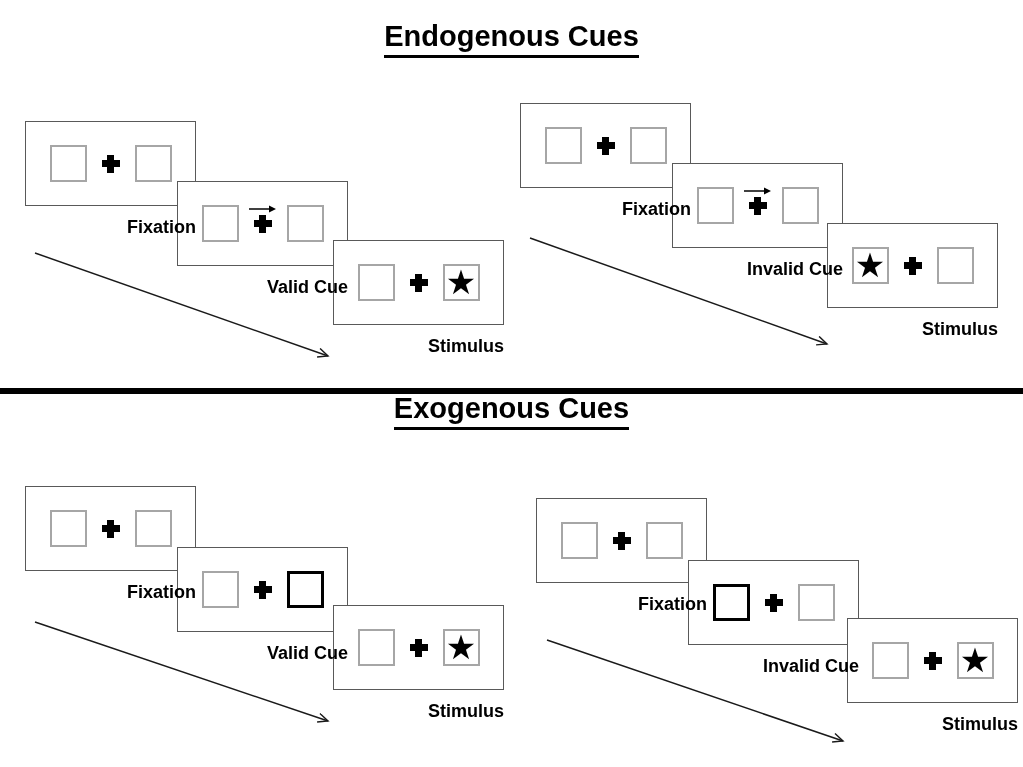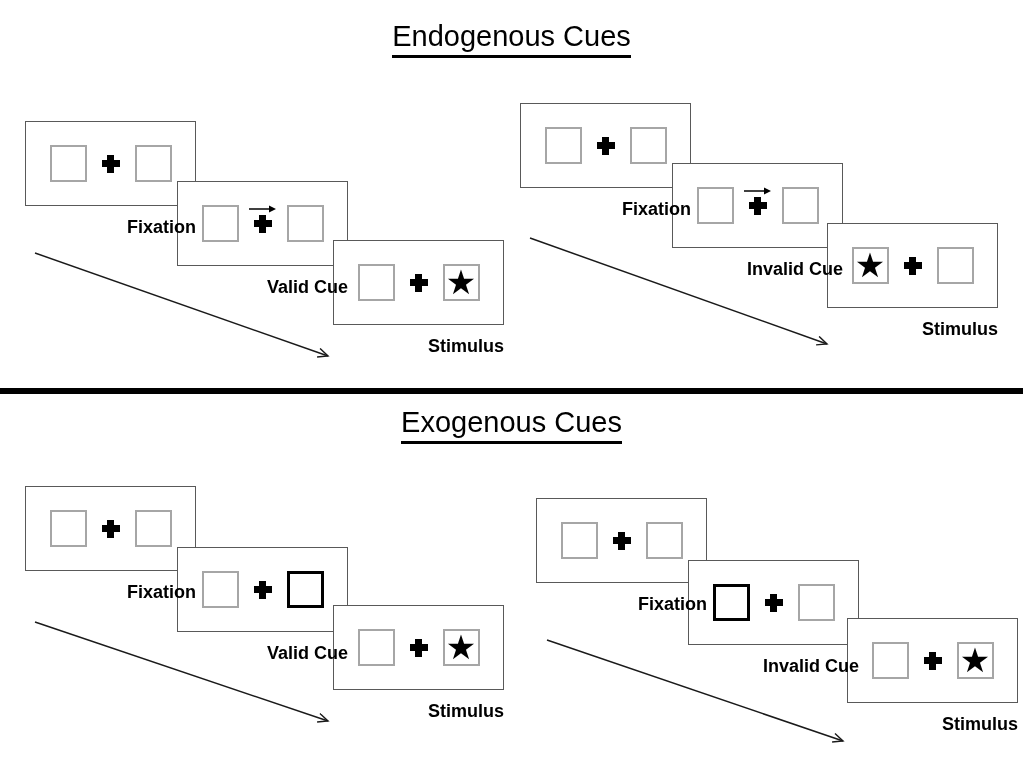--- a/index.html
+++ b/index.html
@@ -3,25 +3,25 @@
 <meta charset="utf-8">
 <style>
   html,body{margin:0;padding:0;background:#ffffff;}
   #canvas{
     position:relative;width:1023px;height:767px;background:#ffffff;
     font-family:"Liberation Sans",sans-serif;color:#000;overflow:hidden;
   }
   .arrows{position:absolute;left:0;top:0;z-index:0;pointer-events:none;}
   .section-title-row{position:absolute;left:0;width:100%;text-align:center;z-index:5;}
   .section-title{
-    display:inline-block;font-size:29px;font-weight:normal;
+    display:inline-block;font-size:29px;font-weight:bold;
     border-bottom:3px solid #000;padding-bottom:2px;line-height:1.15;
   }
   .title-endo{top:20px;}
-  .title-exo{top:406px;}
+  .title-exo{top:392px;}
   .divider{position:absolute;left:0;top:388px;width:1023px;height:6px;background:#000;z-index:4;}
   .panel{
     position:absolute;width:171px;height:85px;background:#fff;
     border:1px solid #595959;box-sizing:border-box;
     display:flex;align-items:center;justify-content:center;gap:15px;
   }
   .panel-label{
     position:absolute;width:171px;text-align:right;
     font-size:18px;font-weight:bold;z-index:6;line-height:22px;
   }

